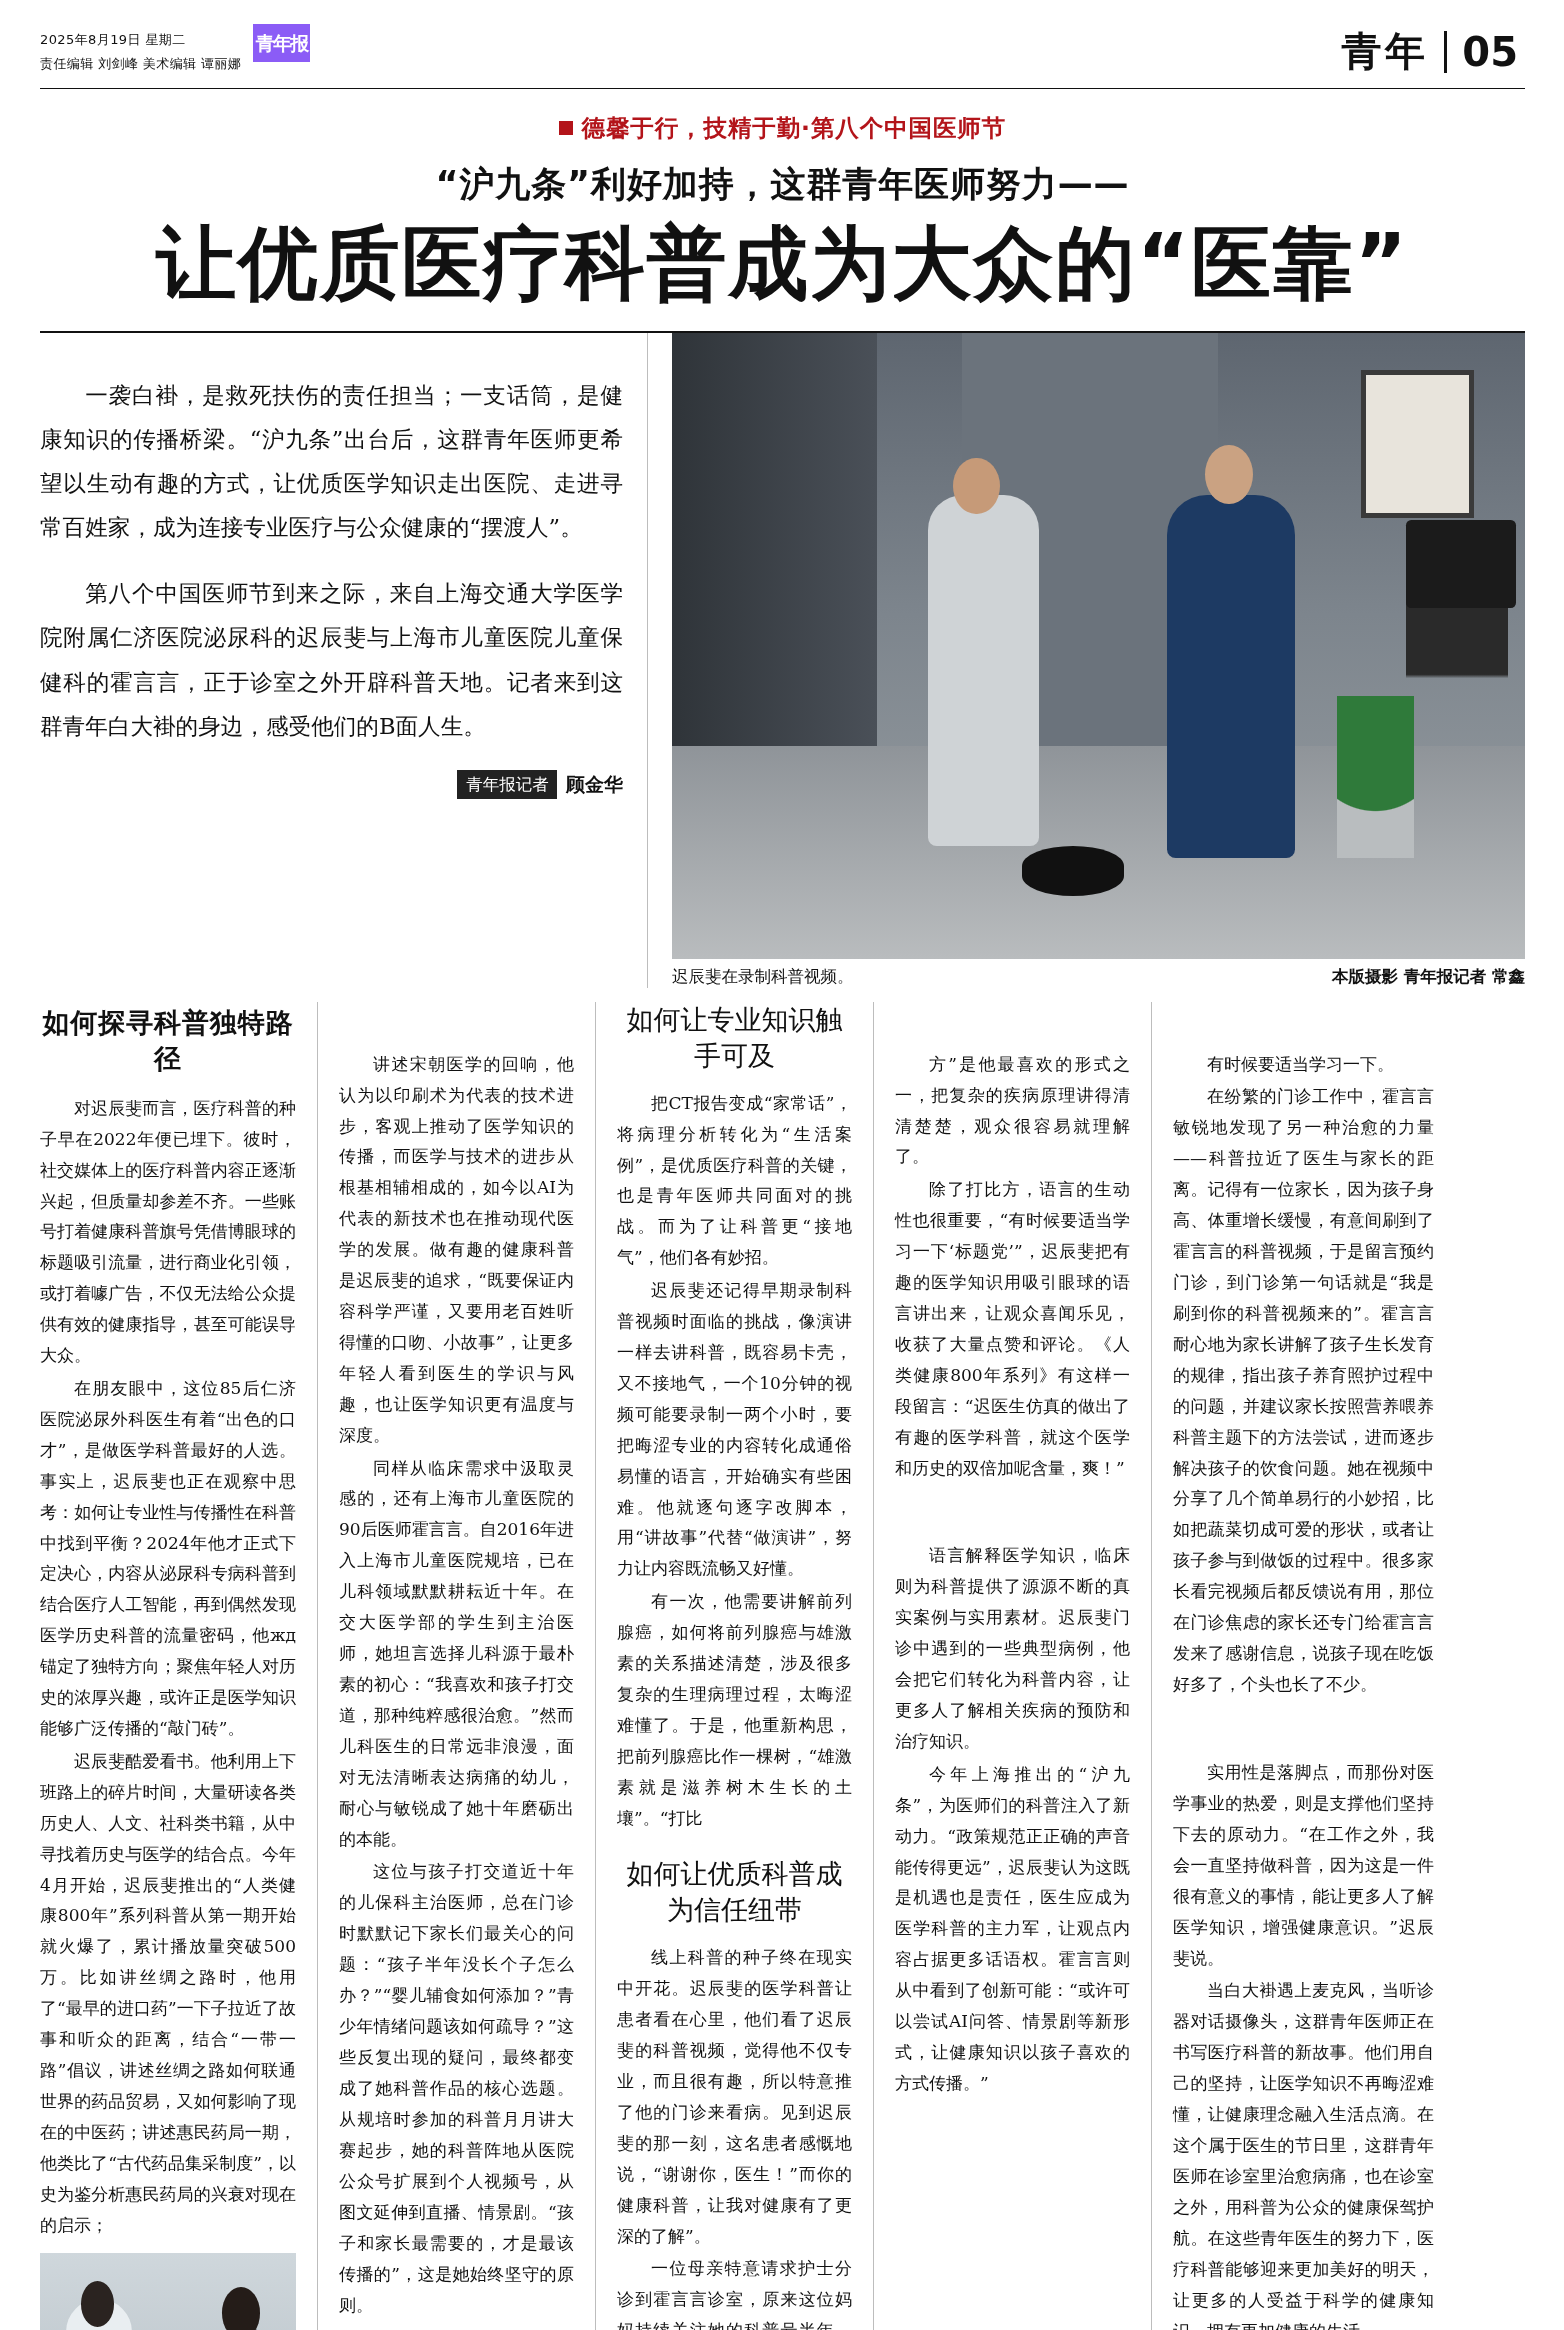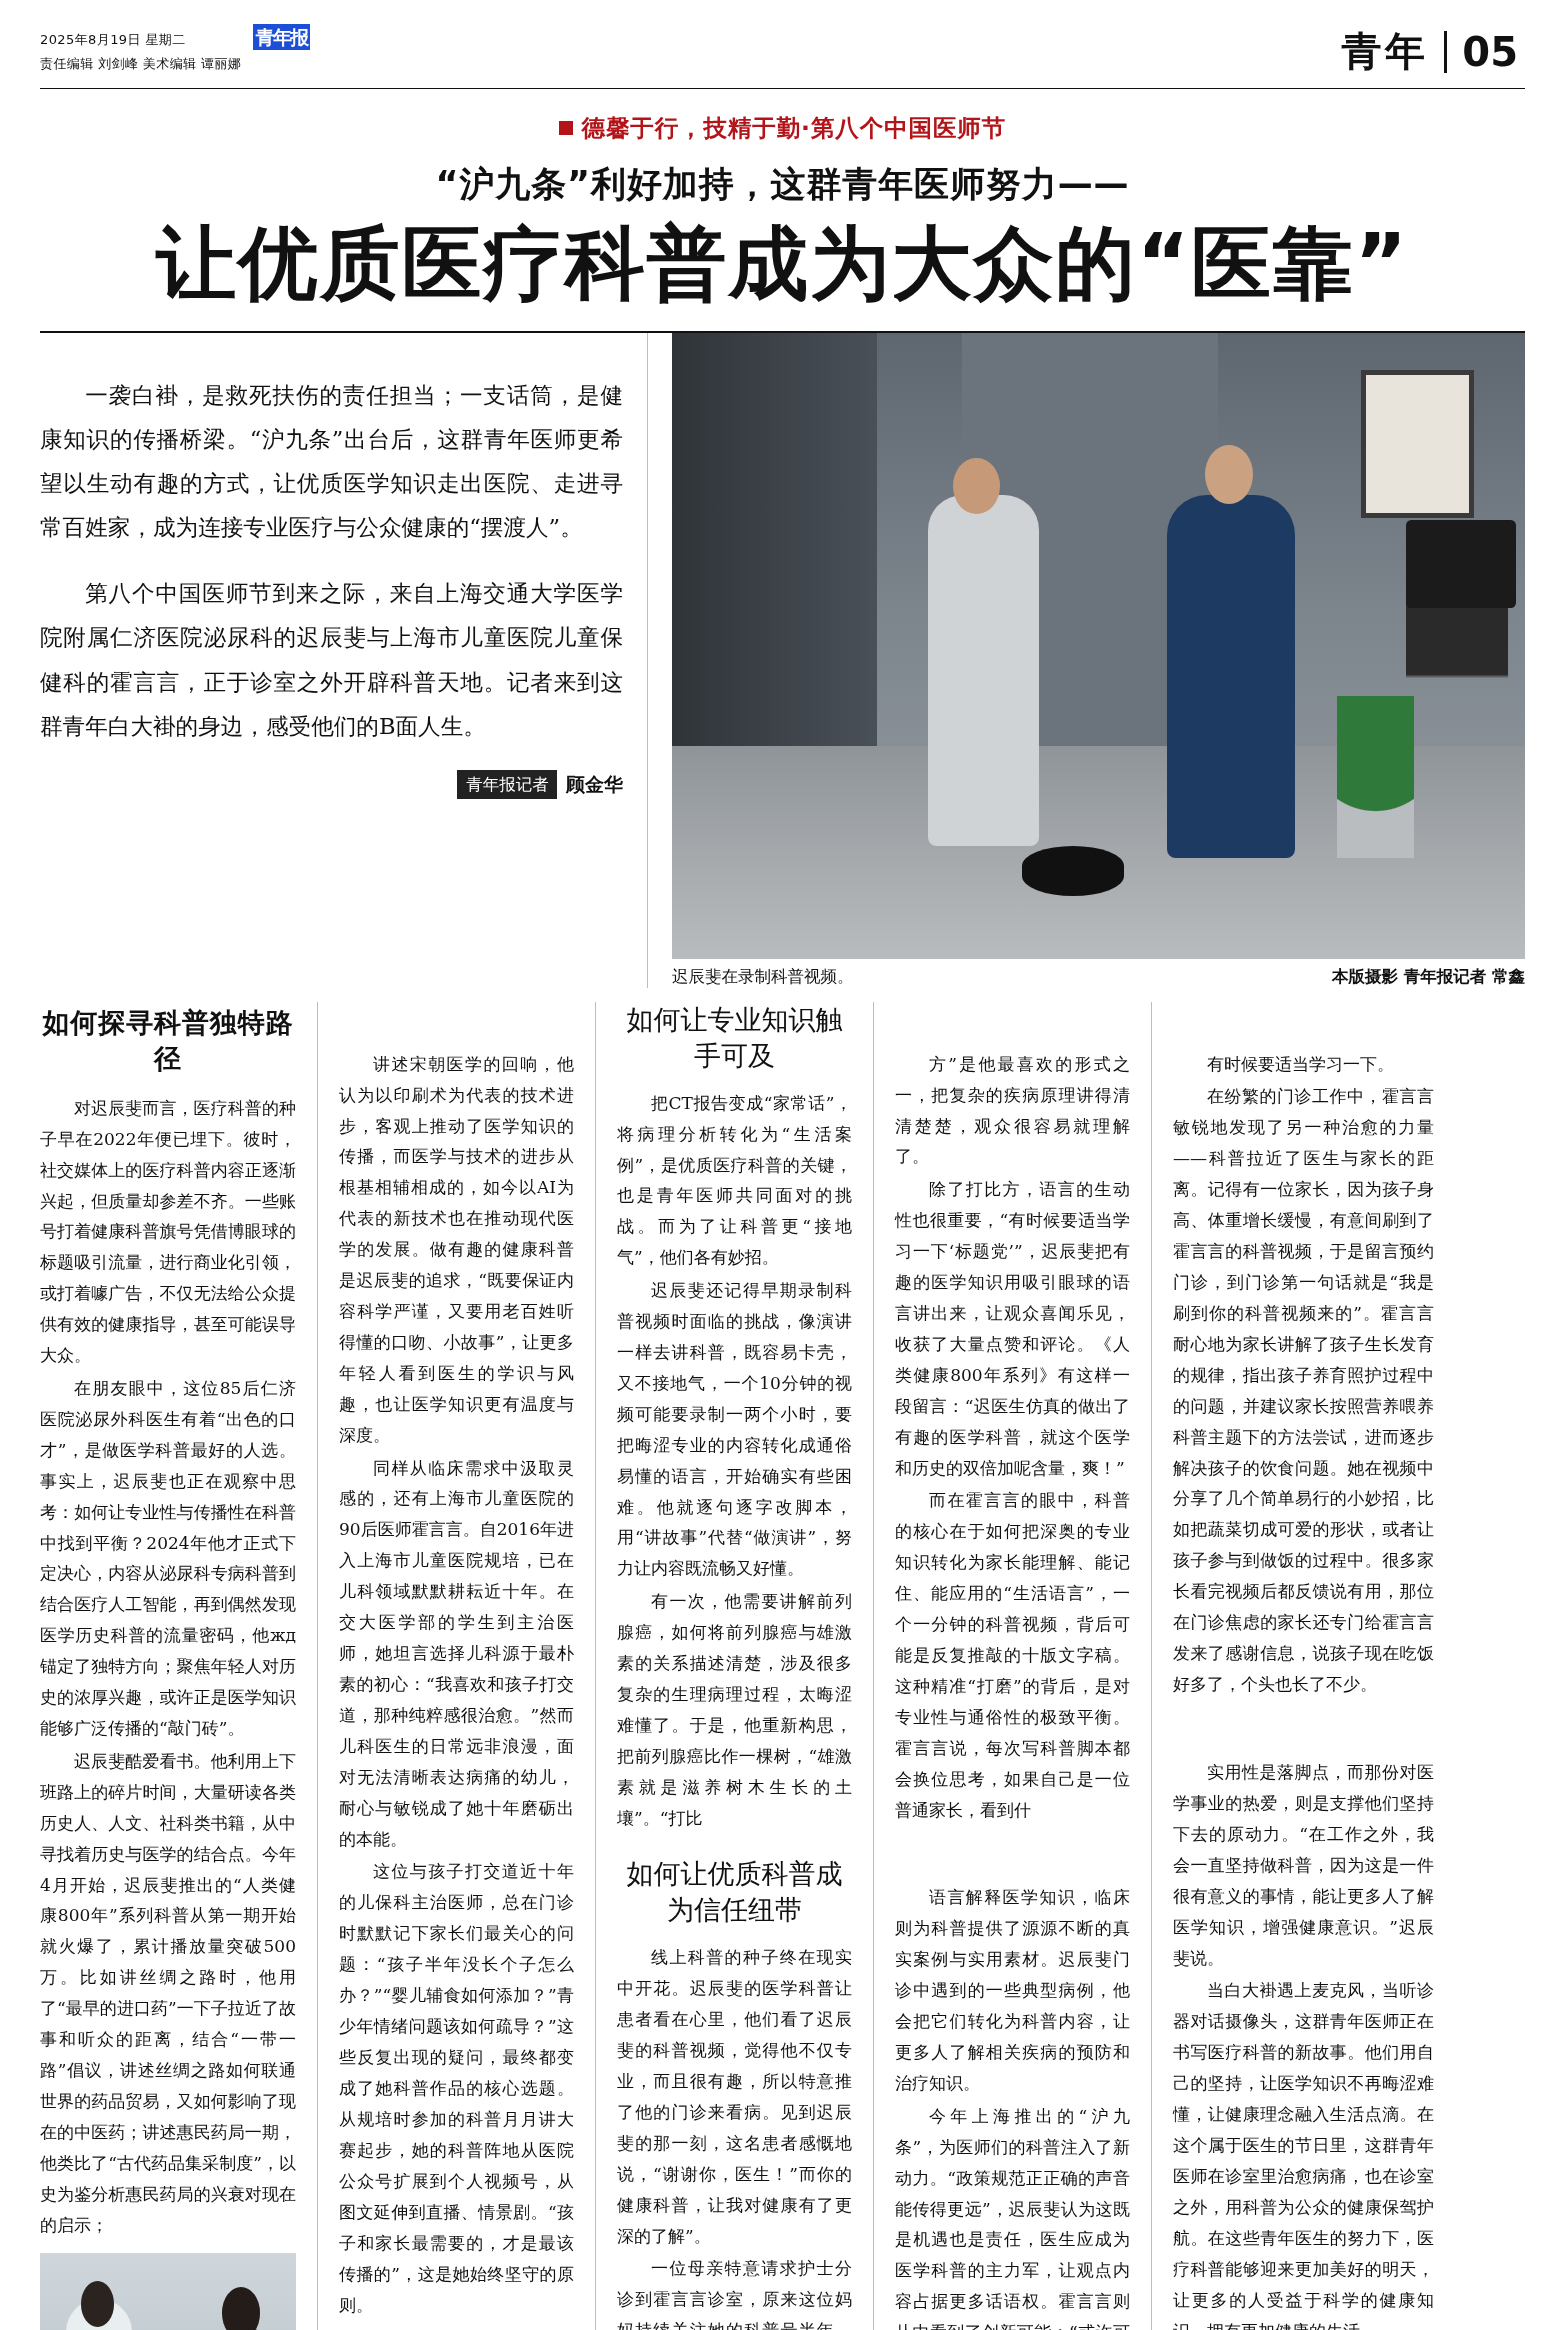--- a/index.html
+++ b/index.html
@@ -8,21 +8,21 @@
     width:1565px;min-height:2330px;background:#fff;margin:0 auto;position:relative;
     box-sizing:border-box;padding:24px 40px 35px 40px;
   }
   
   .masthead{display:flex;align-items:flex-start;justify-content:space-between;border-bottom:none;}
   .mast-left{display:flex;align-items:flex-start;gap:12px;}
   .mast-meta{font-size:13px;line-height:1.9;color:#111;padding-top:3.5px;font-family:"DejaVu Sans",sans-serif;}
   .mast-meta .row1{letter-spacing:0.4px;}
   .mast-meta .row2{letter-spacing:0.4px;}
   .mast-logo{
-    width:57px;height:26px;background:#1d4ed8;color:#fff;display:flex;align-items:center;justify-content:center;
+    width:57px;height:38px;background:#8b5cf6;color:#fff;display:flex;align-items:center;justify-content:center;
     font-size:19px;font-weight:bold;letter-spacing:-1.7px;line-height:1;
   }
   .mast-right{display:flex;align-items:center;gap:15.6px;padding-right:7px;}
   .mast-right .sec{font-size:40px;font-weight:bold;color:#111;letter-spacing:3.5px;}
   .mast-right .bar{width:2.6px;height:42px;background:#111;}
   .mast-right .pnum{font-size:40px;font-weight:bold;color:#111;}
   .rule-top{height:1.7px;background:#111;margin:8.7px 0 0 0;}
 
   
   .kicker{display:flex;justify-content:center;align-items:center;margin-top:22.6px;}
@@ -185,21 +185,20 @@
       <p class="bp">有一次，他需要讲解前列腺癌，如何将前列腺癌与雄激素的关系描述清楚，涉及很多复杂的生理病理过程，太晦涩难懂了。于是，他重新构思，把前列腺癌比作一棵树，“雄激素就是滋养树木生长的土壤”。“打比</p>
       <div class="head-span-2" style="margin-top:22.6px">如何让优质科普成为信任纽带</div>
       <p class="bp">线上科普的种子终在现实中开花。迟辰斐的医学科普让患者看在心里，他们看了迟辰斐的科普视频，觉得他不仅专业，而且很有趣，所以特意推了他的门诊来看病。见到迟辰斐的那一刻，这名患者感慨地说，“谢谢你，医生！”而你的健康科普，让我对健康有了更深的了解”。</p>
       <p class="bp">一位母亲特意请求护士分诊到霍言言诊室，原来这位妈妈持续关注她的科普号半年，感觉她很有亲和力，特意带孩子来医院进行生长发育评估，此刻科普的力量超越了屏幕，正在真实为孩子的健康保驾助力。</p>
 
     </div>
 
     <div class="col c4">
       <p class="bp" style="margin-top:47px">方”是他最喜欢的形式之一，把复杂的疾病原理讲得清清楚楚，观众很容易就理解了。</p>
       <p class="bp">除了打比方，语言的生动性也很重要，“有时候要适当学习一下‘标题党’”，迟辰斐把有趣的医学知识用吸引眼球的语言讲出来，让观众喜闻乐见，收获了大量点赞和评论。《人类健康800年系列》有这样一段留言：“迟医生仿真的做出了有趣的医学科普，就这个医学和历史的双倍加呢含量，爽！”</p>
-      <p class="bp">而在霍言言的眼中，科普的核心在于如何把深奥的专业知识转化为家长能理解、能记住、能应用的“生活语言”，一个一分钟的科普视频，背后可能是反复推敲的十版文字稿。这种精准“打磨”的背后，是对专业性与通俗性的极致平衡。霍言言说，每次写科普脚本都会换位思考，如果自己是一位普通家长，看到什</p>
       <p class="bp" style="margin-top:57px">语言解释医学知识，临床则为科普提供了源源不断的真实案例与实用素材。迟辰斐门诊中遇到的一些典型病例，他会把它们转化为科普内容，让更多人了解相关疾病的预防和治疗知识。</p>
       <p class="bp">今年上海推出的“沪九条”，为医师们的科普注入了新动力。“政策规范正正确的声音能传得更远”，迟辰斐认为这既是机遇也是责任，医生应成为医学科普的主力军，让观点内容占据更多话语权。霍言言则从中看到了创新可能：“或许可以尝试AI问答、情景剧等新形式，让健康知识以孩子喜欢的方式传播。”</p>
 
     </div>
 
     <div class="col c5">
       <p class="bp" style="margin-top:47px">有时候要适当学习一下。</p>
       <p class="bp">在纷繁的门诊工作中，霍言言敏锐地发现了另一种治愈的力量——科普拉近了医生与家长的距离。记得有一位家长，因为孩子身高、体重增长缓慢，有意间刷到了霍言言的科普视频，于是留言预约门诊，到门诊第一句话就是“我是刷到你的科普视频来的”。霍言言耐心地为家长讲解了孩子生长发育的规律，指出孩子养育照护过程中的问题，并建议家长按照营养喂养科普主题下的方法尝试，进而逐步解决孩子的饮食问题。她在视频中分享了几个简单易行的小妙招，比如把蔬菜切成可爱的形状，或者让孩子参与到做饭的过程中。很多家长看完视频后都反馈说有用，那位在门诊焦虑的家长还专门给霍言言发来了感谢信息，说孩子现在吃饭好多了，个头也长了不少。</p>
       <p class="bp" style="margin-top:57px">实用性是落脚点，而那份对医学事业的热爱，则是支撑他们坚持下去的原动力。“在工作之外，我会一直坚持做科普，因为这是一件很有意义的事情，能让更多人了解医学知识，增强健康意识。”迟辰斐说。</p>
       <p class="bp">当白大褂遇上麦克风，当听诊器对话摄像头，这群青年医师正在书写医疗科普的新故事。他们用自己的坚持，让医学知识不再晦涩难懂，让健康理念融入生活点滴。在这个属于医生的节日里，这群青年医师在诊室里治愈病痛，也在诊室之外，用科普为公众的健康保驾护航。在这些青年医生的努力下，医疗科普能够迎来更加美好的明天，让更多的人受益于科学的健康知识，拥有更加健康的生活。</p>

